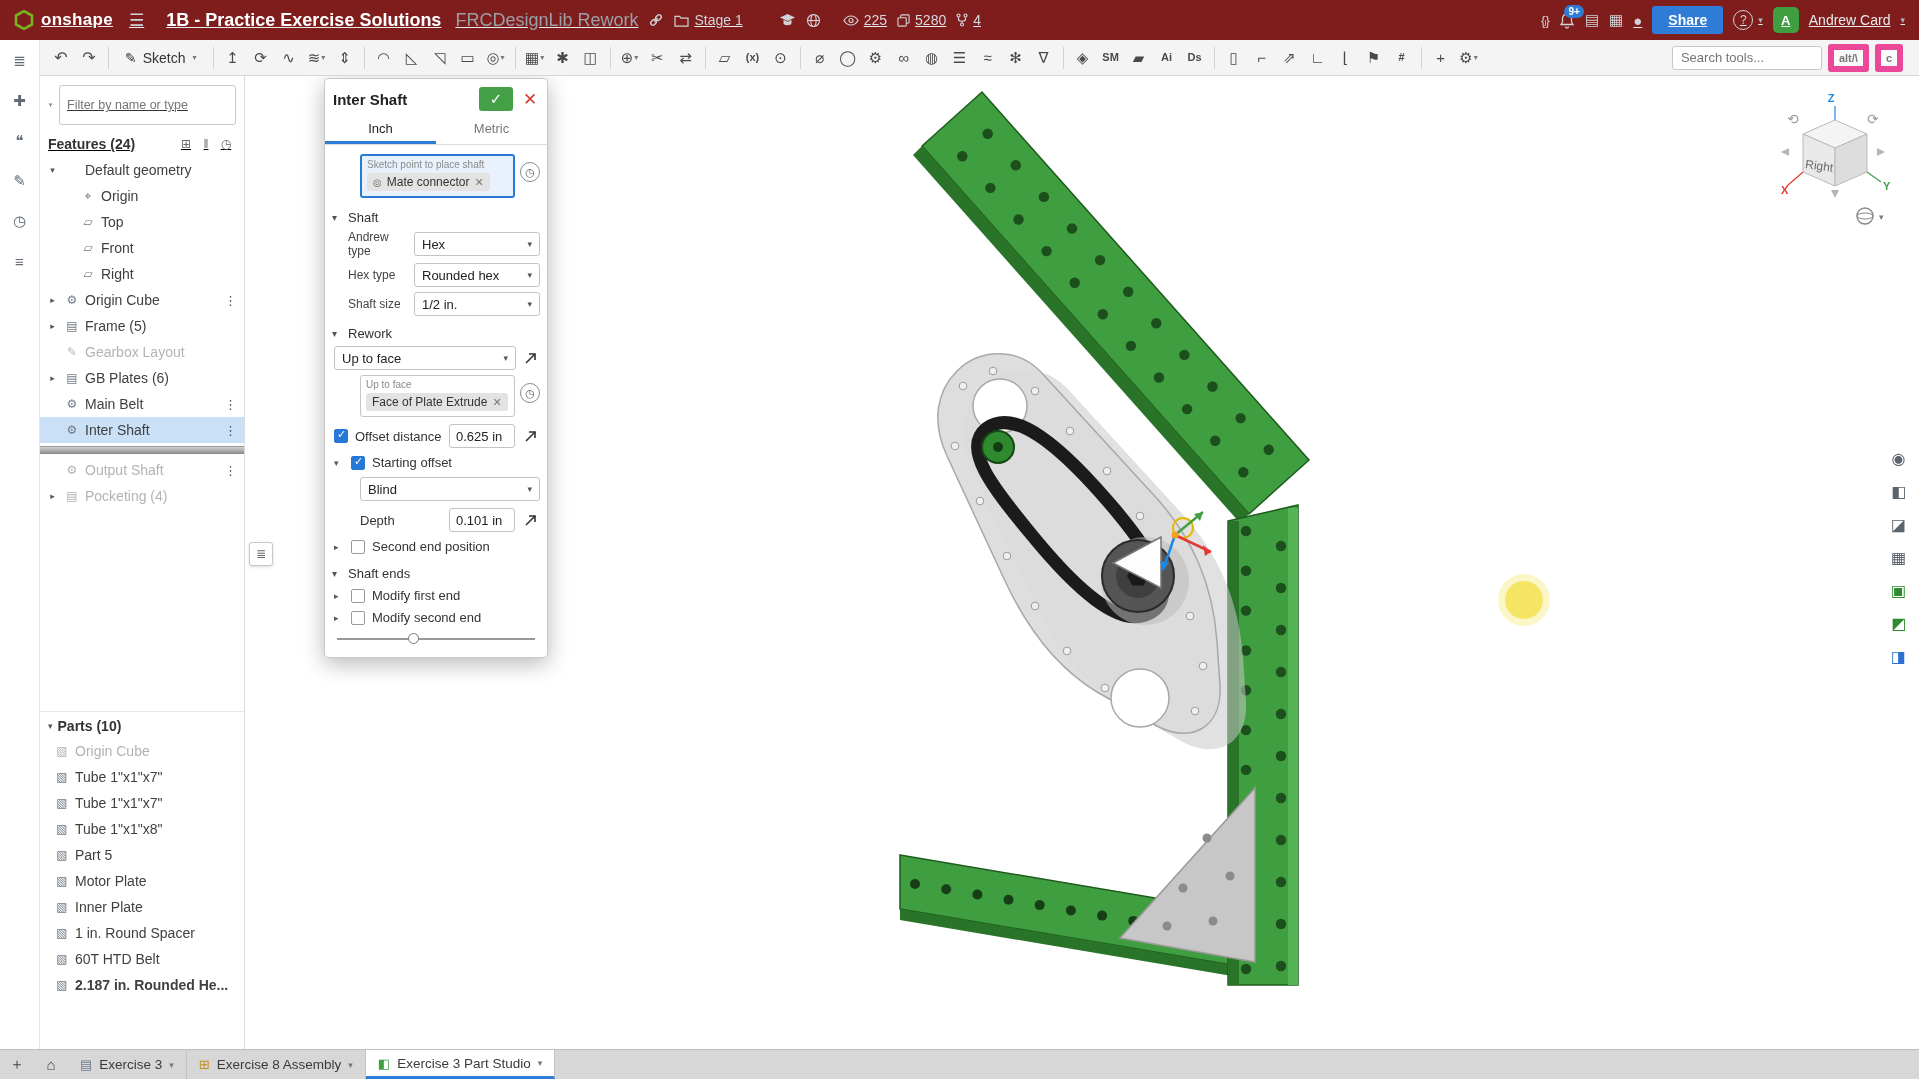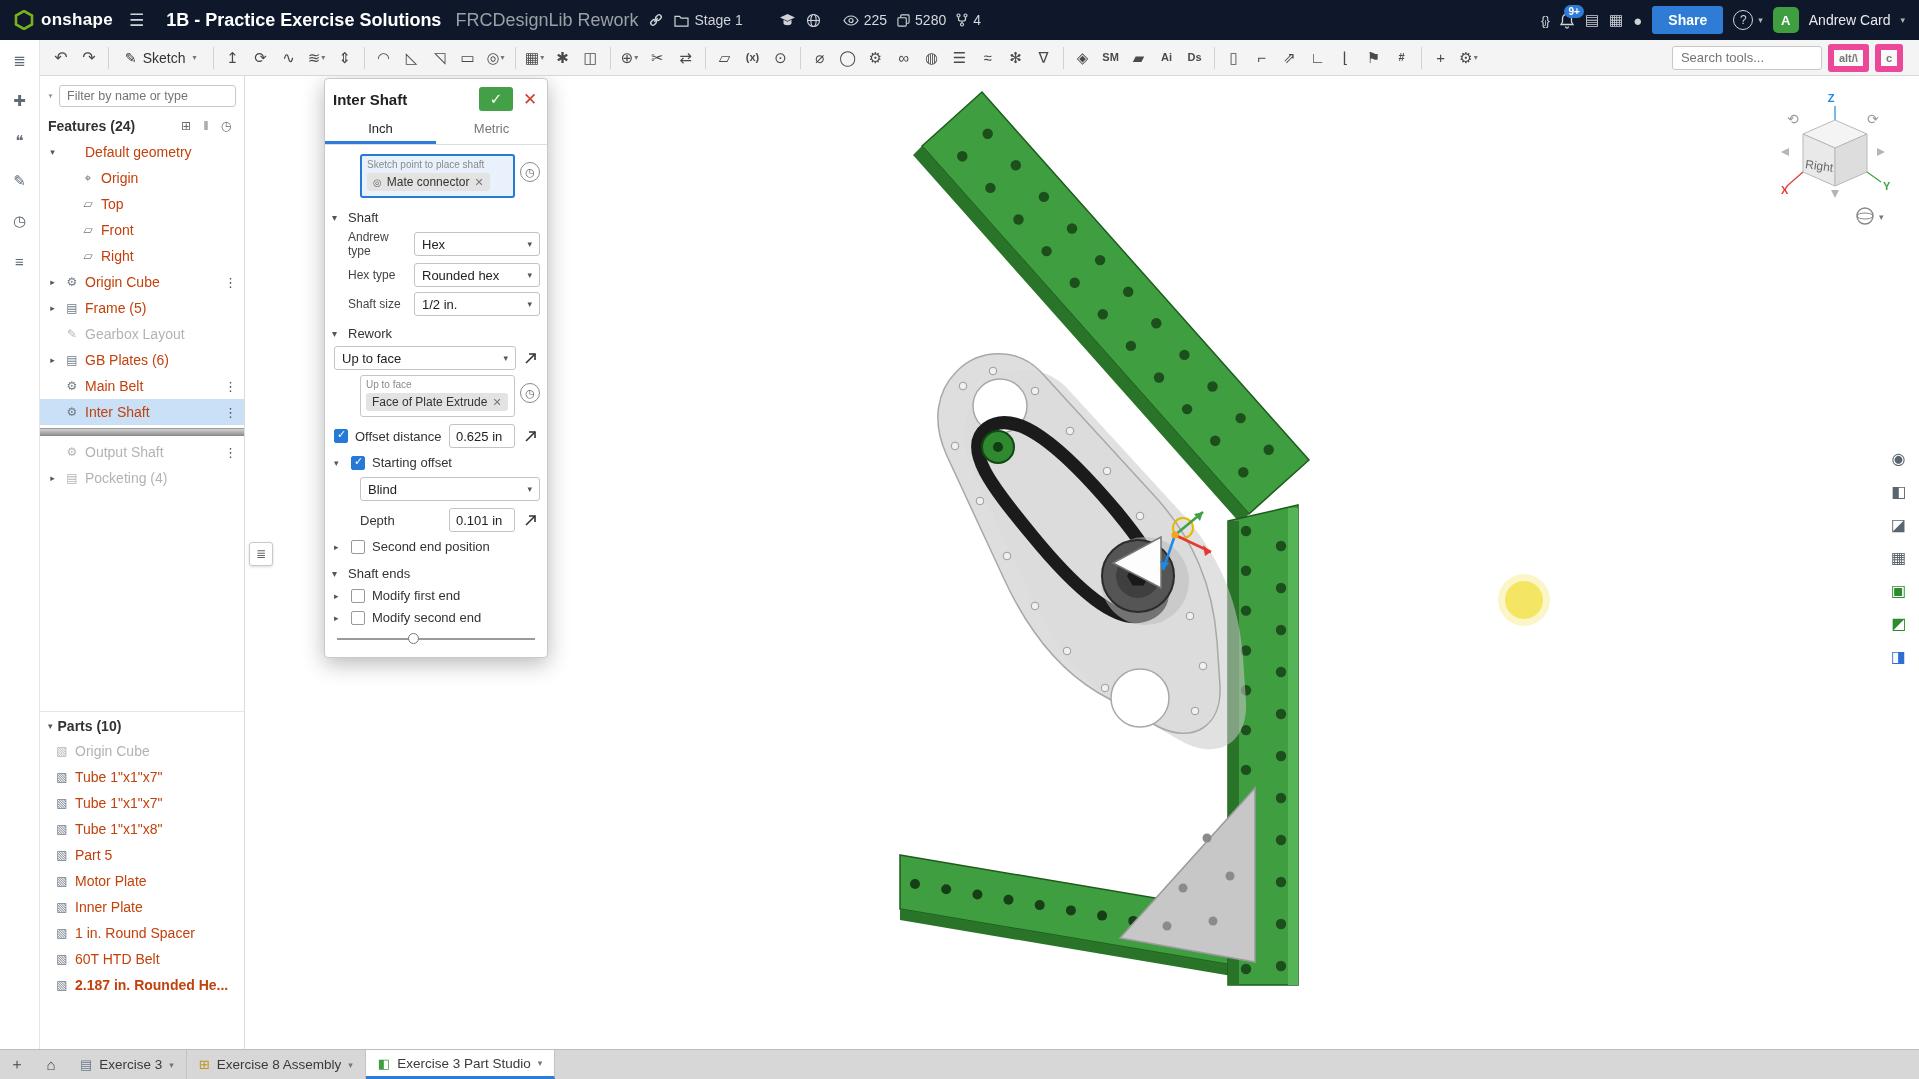--- a/index.html
+++ b/index.html
@@ -1,22 +1,22 @@
 <!DOCTYPE html>
 <html><head>
 <meta charset="utf-8">
 <style>
   * { margin:0; padding:0; box-sizing:border-box; }
   html,body { width:1919px; height:1079px; overflow:hidden; background:#fff;
     font-family:"Liberation Sans","DejaVu Sans",sans-serif; }
   .noselect { user-select:none; }
 
   
-  .topbar { position:fixed; top:0; left:0; right:0; height:40px; background:#0f172a;
-    display:flex; align-items:center; padding:0 14px; gap:10px; z-index:20; color:#e8eaed; }
+  .topbar { position:fixed; top:0; left:0; right:0; height:40px; background:#7f1d1d;
+    display:flex; align-items:center; padding:0 14px; gap:10px; z-index:20; color:#e8eaed;text-decoration:underline; }
   .logo { display:flex; align-items:center; gap:7px; }
   .logo-text { font-size:17px; font-weight:600; letter-spacing:.3px; color:#fff; }
   .hamburger { font-size:17px; color:#cfd2d6; padding:0 6px; cursor:pointer; }
   .doc-title { font-size:18px; font-weight:700; color:#fff; margin-left:6px; white-space:nowrap; }
   .doc-sub { font-size:18px; color:#9aa0a6; margin-left:4px; white-space:nowrap; }
   .tb-mini { display:flex; align-items:center; gap:5px; color:#cfd2d6; font-size:14px; }
   .tb-mini svg { display:block; }
   .stat { display:flex; align-items:center; gap:5px; font-size:14px; color:#d6d9dd; }
   .topbar .spacer { flex:1; }
   .fs-badge { font-size:13px; color:#cfd2d6; letter-spacing:-1px; }
@@ -55,30 +55,30 @@
   .rail { position:fixed; top:40px; left:0; bottom:30px; width:40px; background:#fff;
     border-right:1px solid #e3e3e3; display:flex; flex-direction:column; align-items:center;
     padding-top:10px; gap:18px; z-index:11; }
   .rail-ic { width:22px; height:22px; display:flex; align-items:center; justify-content:center;
     color:#5f6b76; font-size:15px; cursor:pointer; }
 
   
   .fpanel { position:fixed; top:76px; left:40px; bottom:30px; width:205px; background:#fff;
     border-right:1px solid #dcdcdc; z-index:9; font-size:14px; }
   .filter-row { display:flex; align-items:center; gap:6px; padding:9px 8px 4px; }
-  .filter-input { flex:1; height:22px; border:1px solid #c9c9c9; border-radius:3px;
-    font-size:12.5px; padding:3px 7px; color:#333; }
-  .feat-head { display:flex; align-items:center; padding:7px 8px 5px; }
+  .filter-input { flex:1; height:40px; border:1px solid #c9c9c9; border-radius:3px;
+    font-size:12.5px; padding:3px 7px; color:#333;text-decoration:underline; }
+  .feat-head { display:flex; align-items:center; padding:7px 8px 5px;text-decoration:underline; }
   .feat-head .ttl { font-weight:700; color:#333; font-size:14px; flex:1; }
   .fh-ic { width:20px; color:#6d6d6d; font-size:12px; text-align:center; cursor:pointer; }
   .trow { height:26px; display:flex; align-items:center; gap:5px; padding-right:4px; cursor:pointer; }
   .trow.sel { background:#c9e0f6; }
   .trow .caret { width:13px; font-size:9px; color:#555; text-align:center; flex:none; }
   .tglyph { width:16px; font-size:12px; color:#6f7a85; text-align:center; flex:none; }
-  .tlabel { flex:1; color:#c2410c; white-space:nowrap; overflow:hidden; text-overflow:ellipsis; }
+  .tlabel { flex:1; color:#404040; white-space:nowrap; overflow:hidden; text-overflow:ellipsis; }
   .trow.muted .tlabel, .trow.muted .tglyph { color:#b3b3b3; }
   .dots { font-size:13px; color:#49535c; padding:0 3px; }
   .rollback-bar { height:8px; background:linear-gradient(#d2d2d2,#939393); margin:3px 0;
     border-top:1px solid #9a9a9a; border-bottom:1px solid #8a8a8a; cursor:row-resize; }
   .parts-sect { position:absolute; top:635px; left:0; right:0; border-top:1px solid #e6e6e6; }
   .parts-head { display:flex; align-items:center; gap:5px; padding:6px 8px 4px; font-weight:700;
     color:#333; }
   .parts-head .caret { font-size:9px; color:#555; }
 
   

